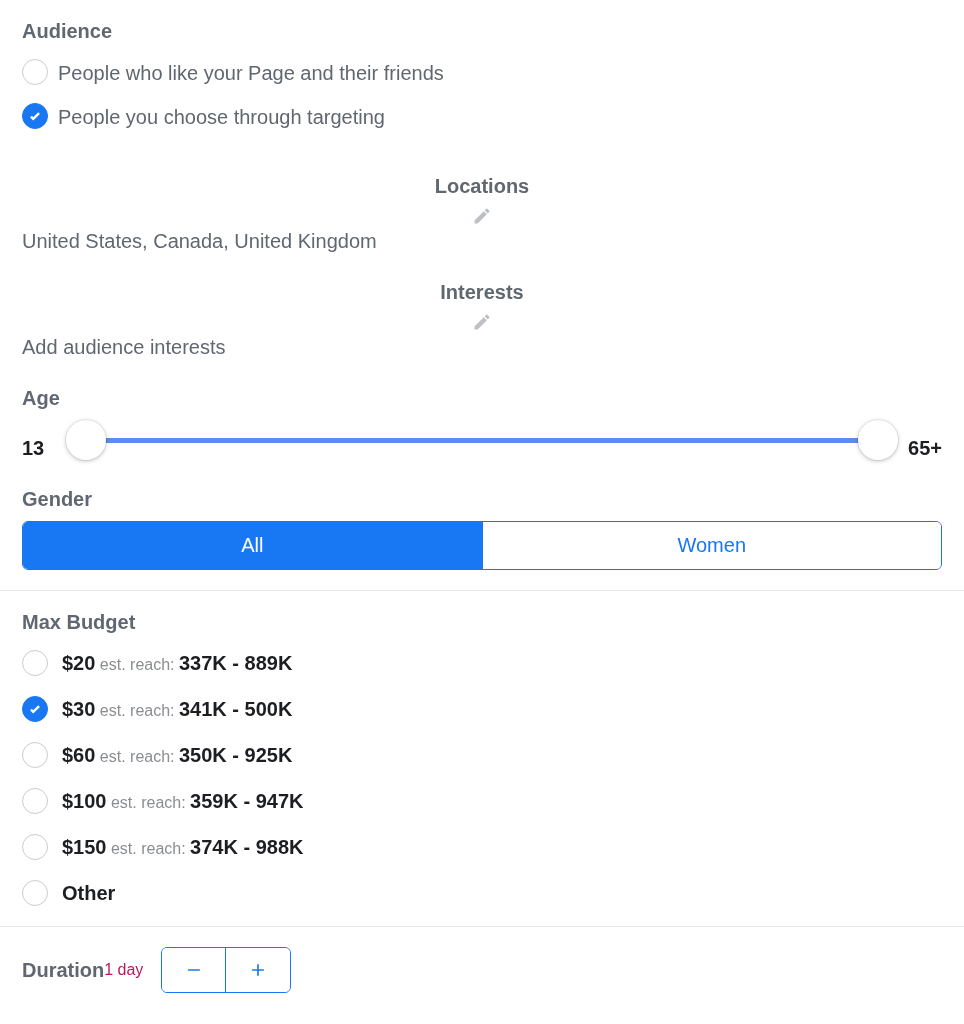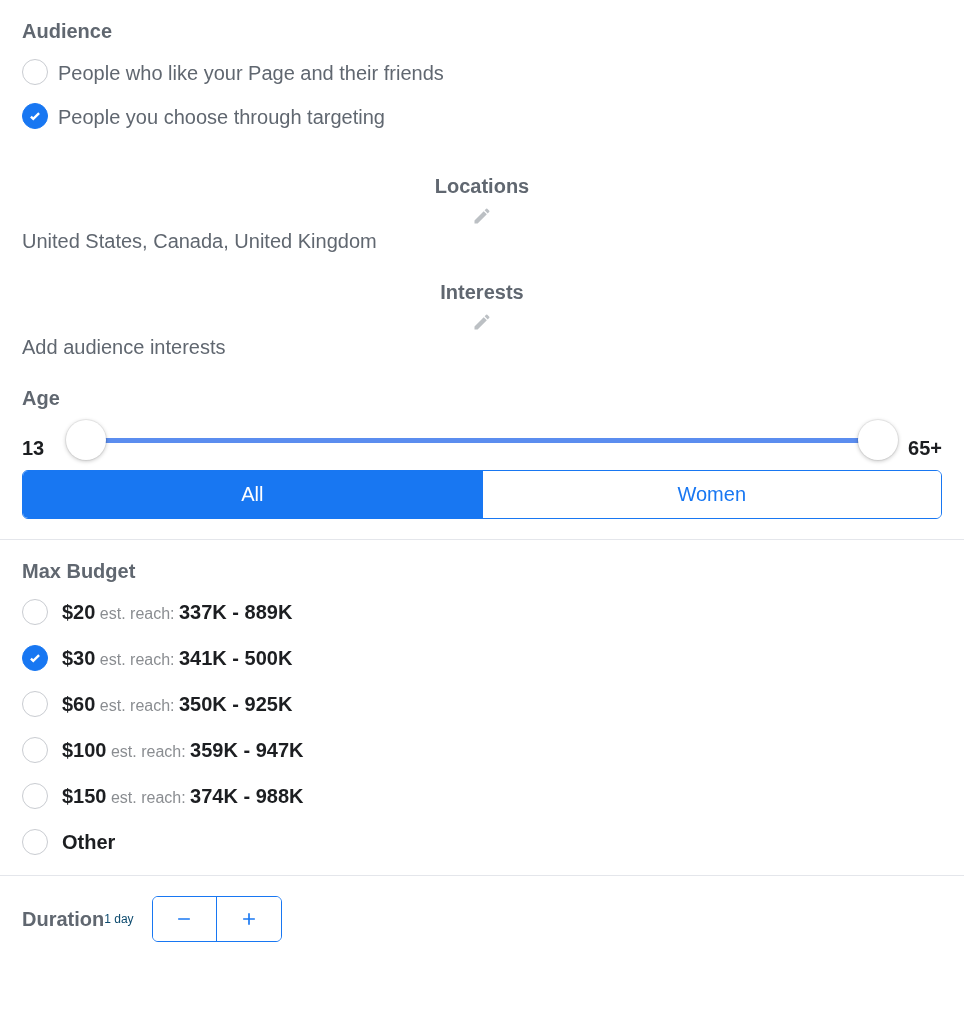--- a/index.html
+++ b/index.html
@@ -169,22 +169,22 @@
     justify-content: flex-start;
     align-items: center;
     padding: 20px 22px;
   }
   .duration-controls {
     display: flex;
     align-items: center;
     gap: 18px;
   }
   .duration-val {
-    font-size: 12px;
-    color: #0c4a6e;
+    font-size: 16px;
+    color: #be185d;
   }
   .stepper {
     display: flex;
     border: 1.5px solid #1877f2;
     border-radius: 6px;
     overflow: hidden;
   }
   .stepper-btn {
     width: 64px;
     height: 44px;
@@ -247,20 +247,21 @@
   <div class="age-row">
     <div class="age-val">13</div>
     <div class="age-track">
       <div class="age-bar"></div>
       <div class="age-handle left"></div>
       <div class="age-handle right"></div>
     </div>
     <div class="age-val right">65+</div>
   </div>
 
+  <div class="subsection-title">Gender</div>
   <div class="seg">
     <div class="seg-item selected">All</div>
     <div class="seg-item">Women</div>
   </div>
 </div>
 
 <hr class="divider">
 
 <div class="section">
   <div class="section-title">Max Budget</div>

